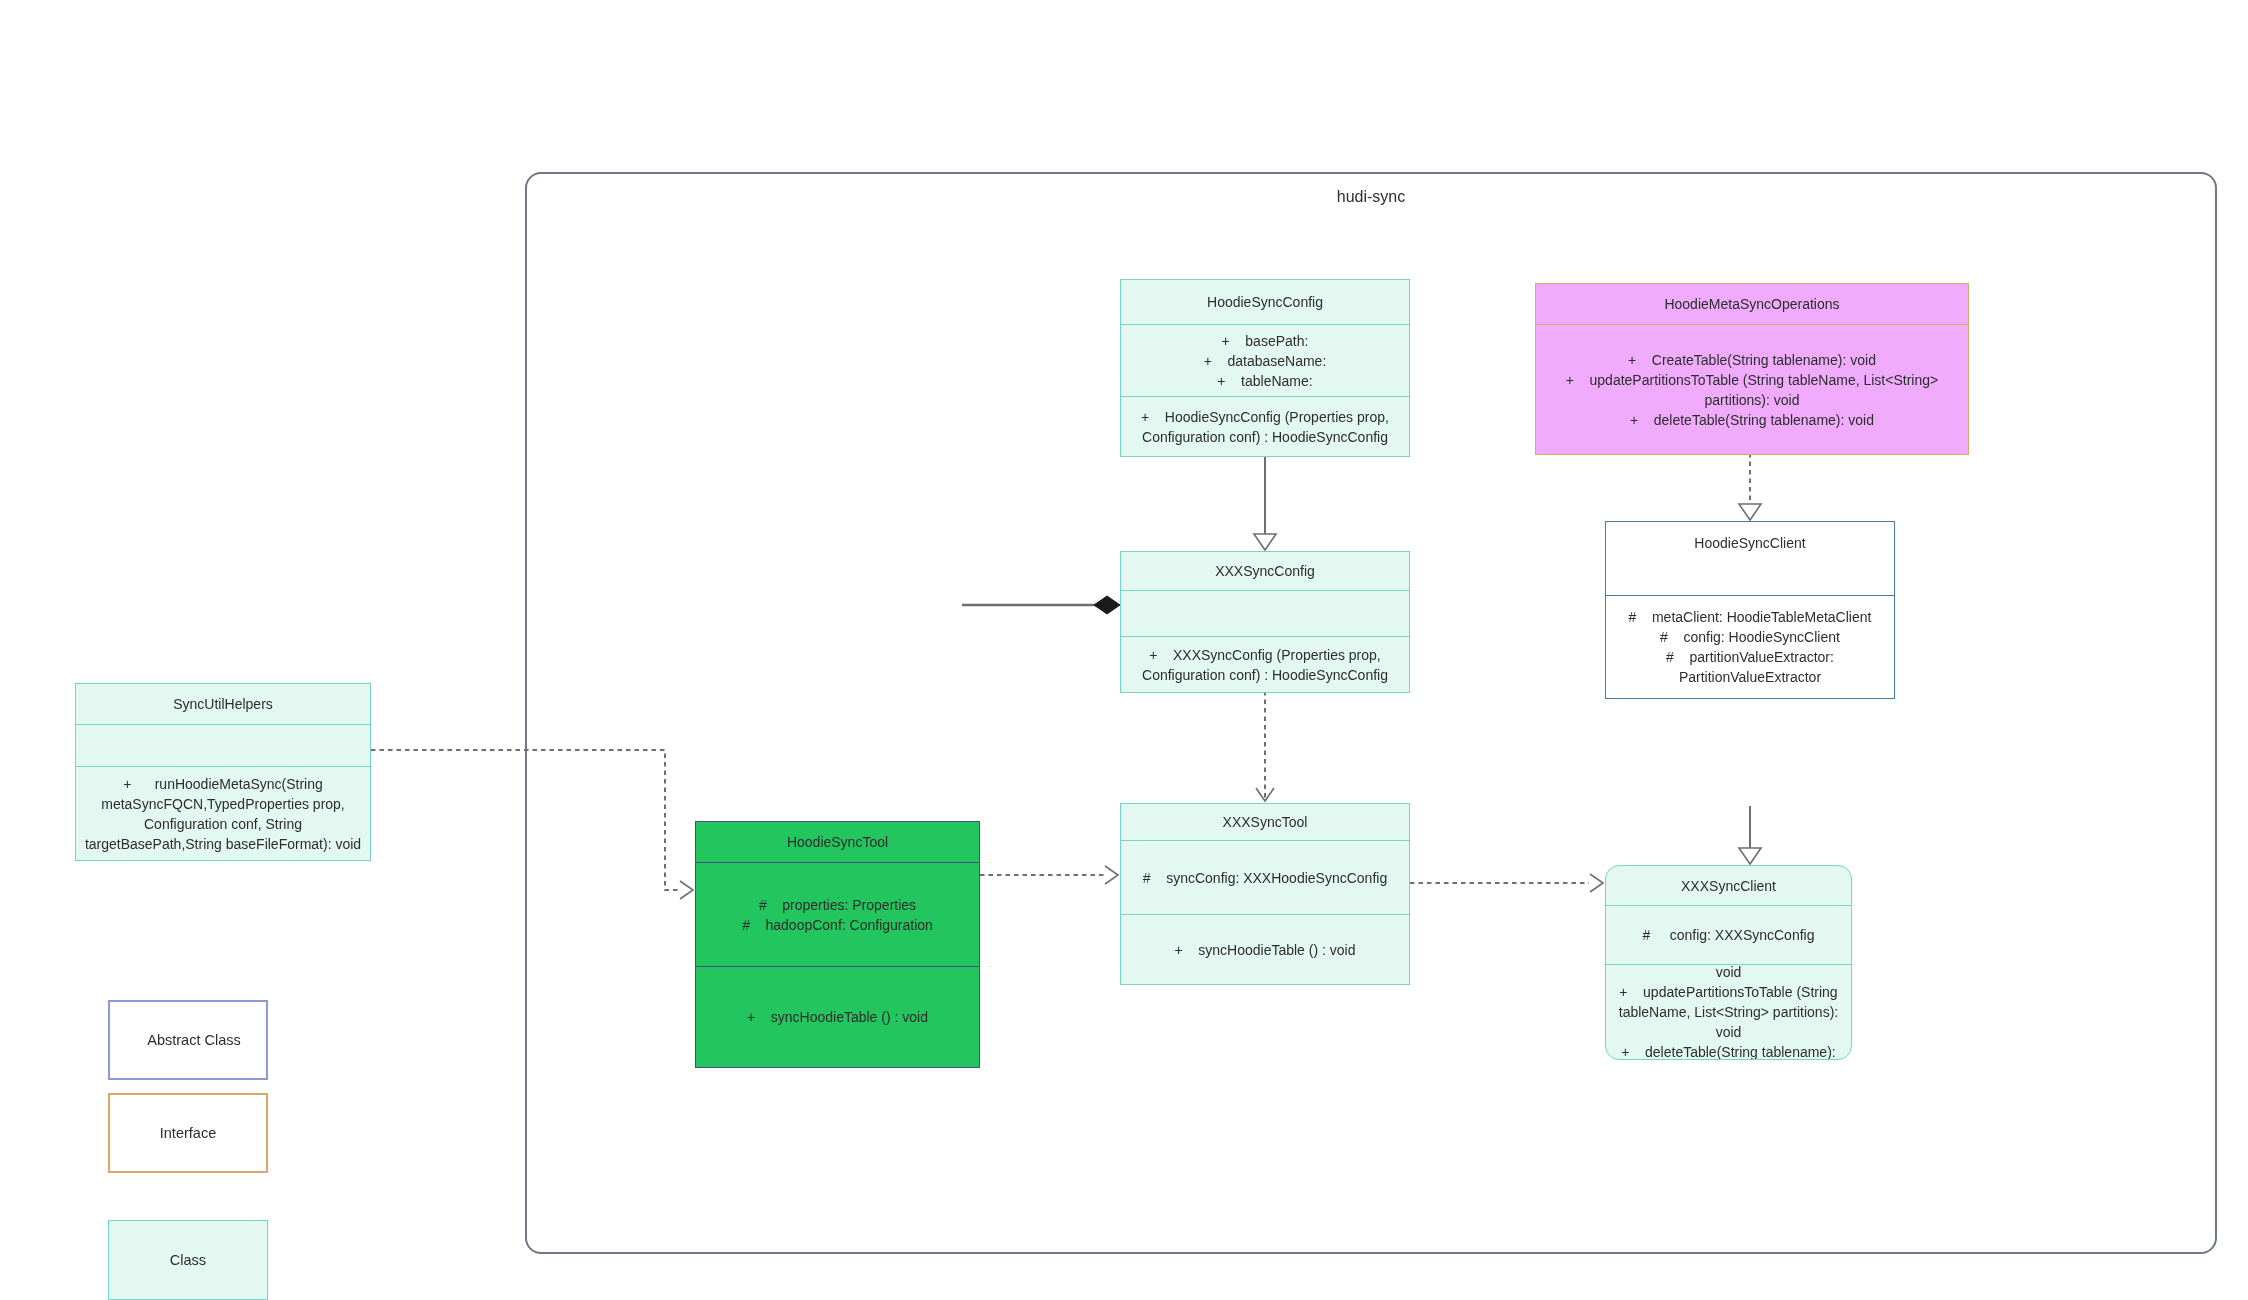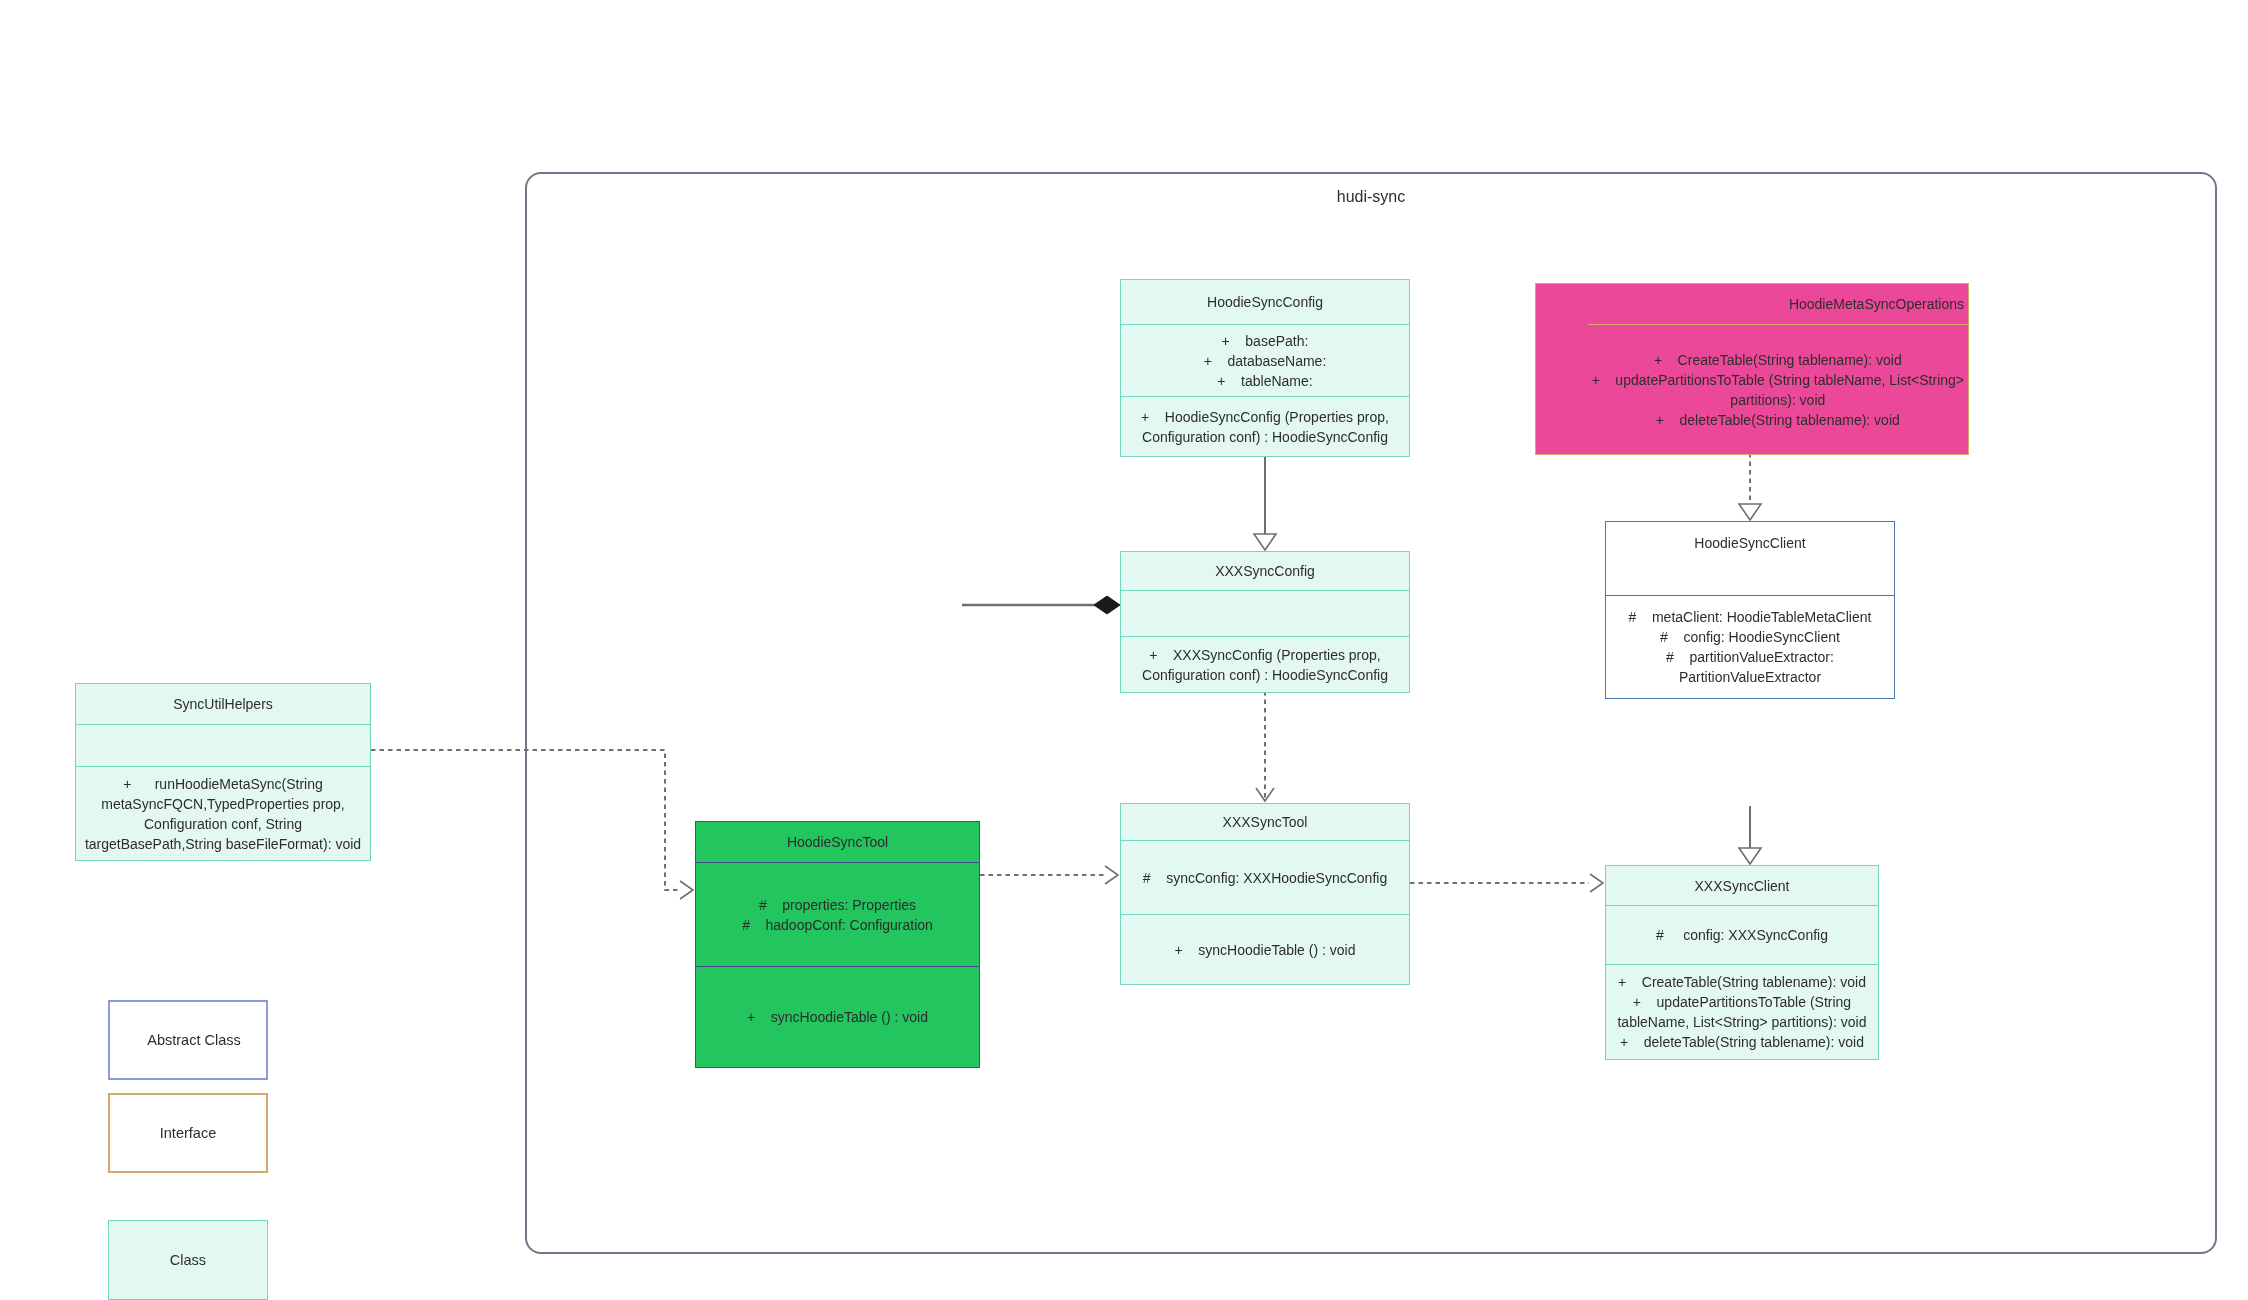--- a/index.html
+++ b/index.html
@@ -11,21 +11,21 @@
   .frame { position:absolute; border:2px solid var(--container_border);
     border-radius:16px; background:transparent; }
   .frame-label { position:absolute; text-align:center; font-size:16px; }
 
   .uml { position:absolute; display:flex; flex-direction:column;
     font-size:14px; line-height:20px; text-align:center; background:#fff; }
   .uml > div { display:flex; align-items:center; justify-content:center;
     white-space:pre-wrap; padding:16px 4px; overflow:hidden; }
   .class-teal { background:var(--class_fill); border:1.5px solid var(--class_border); }
   .class-teal > div + div { border-top:1.5px solid var(--class_border); }
-  .class-interface { background:#ec4899; border:1.5px solid var(--interface_border);align-items:flex-end; }
+  .class-interface { background:#f0abfc; border:1.5px solid var(--interface_border); }
   .class-interface > div + div { border-top:1.5px solid var(--interface_border); }
   .class-abstract-navy { background:#22c55e; border:1.5px solid var(--abstract_border_navy);margin-top:38px; }
   .class-abstract-navy > div + div { border-top:1.5px solid var(--abstract_border_navy); }
   .class-abstract-steel { background:#fff; border:1.5px solid var(--abstract_border_steel); }
   .class-abstract-steel > div + div { border-top:1.5px solid var(--abstract_border_steel); }
 
   .legend-box { position:absolute; width:160px; height:80px; display:flex;
     align-items:center; justify-content:center; font-size:14.5px; background:#fff; }
   .legend-abstract { border:2px solid var(--legend_abstract_border);padding-left:12px; }
   .legend-interface { border:2px solid var(--interface_border); }
@@ -121,21 +121,21 @@
 #    hadoopConf: Configuration</div>
     <div style="height:101px">+    syncHoodieTable () : void</div>
   </div>
 
   <div class="uml class-teal" style="left:1120px; top:803px; width:290px;">
     <div style="height:36px">XXXSyncTool</div>
     <div style="height:74px">#    syncConfig: XXXHoodieSyncConfig</div>
     <div style="height:70px">+    syncHoodieTable () : void</div>
   </div>
 
-  <div class="uml class-teal" style="left:1605px; top:865px; width:274px;">
+  <div class="uml class-teal" style="left:1605px; top:865px; width:247px;border-radius:14px;">
     <div style="height:39px">XXXSyncClient</div>
     <div style="height:59px">#     config: XXXSyncConfig</div>
     <div style="height:95px">+    CreateTable(String tablename): void
 +    updatePartitionsToTable (String
 tableName, List&lt;String&gt; partitions): void
 +    deleteTable(String tablename): void</div>
   </div>
 
   <div class="legend-box legend-abstract" style="left:108px; top:1000px;">
     <span>Abstract Class</span>

